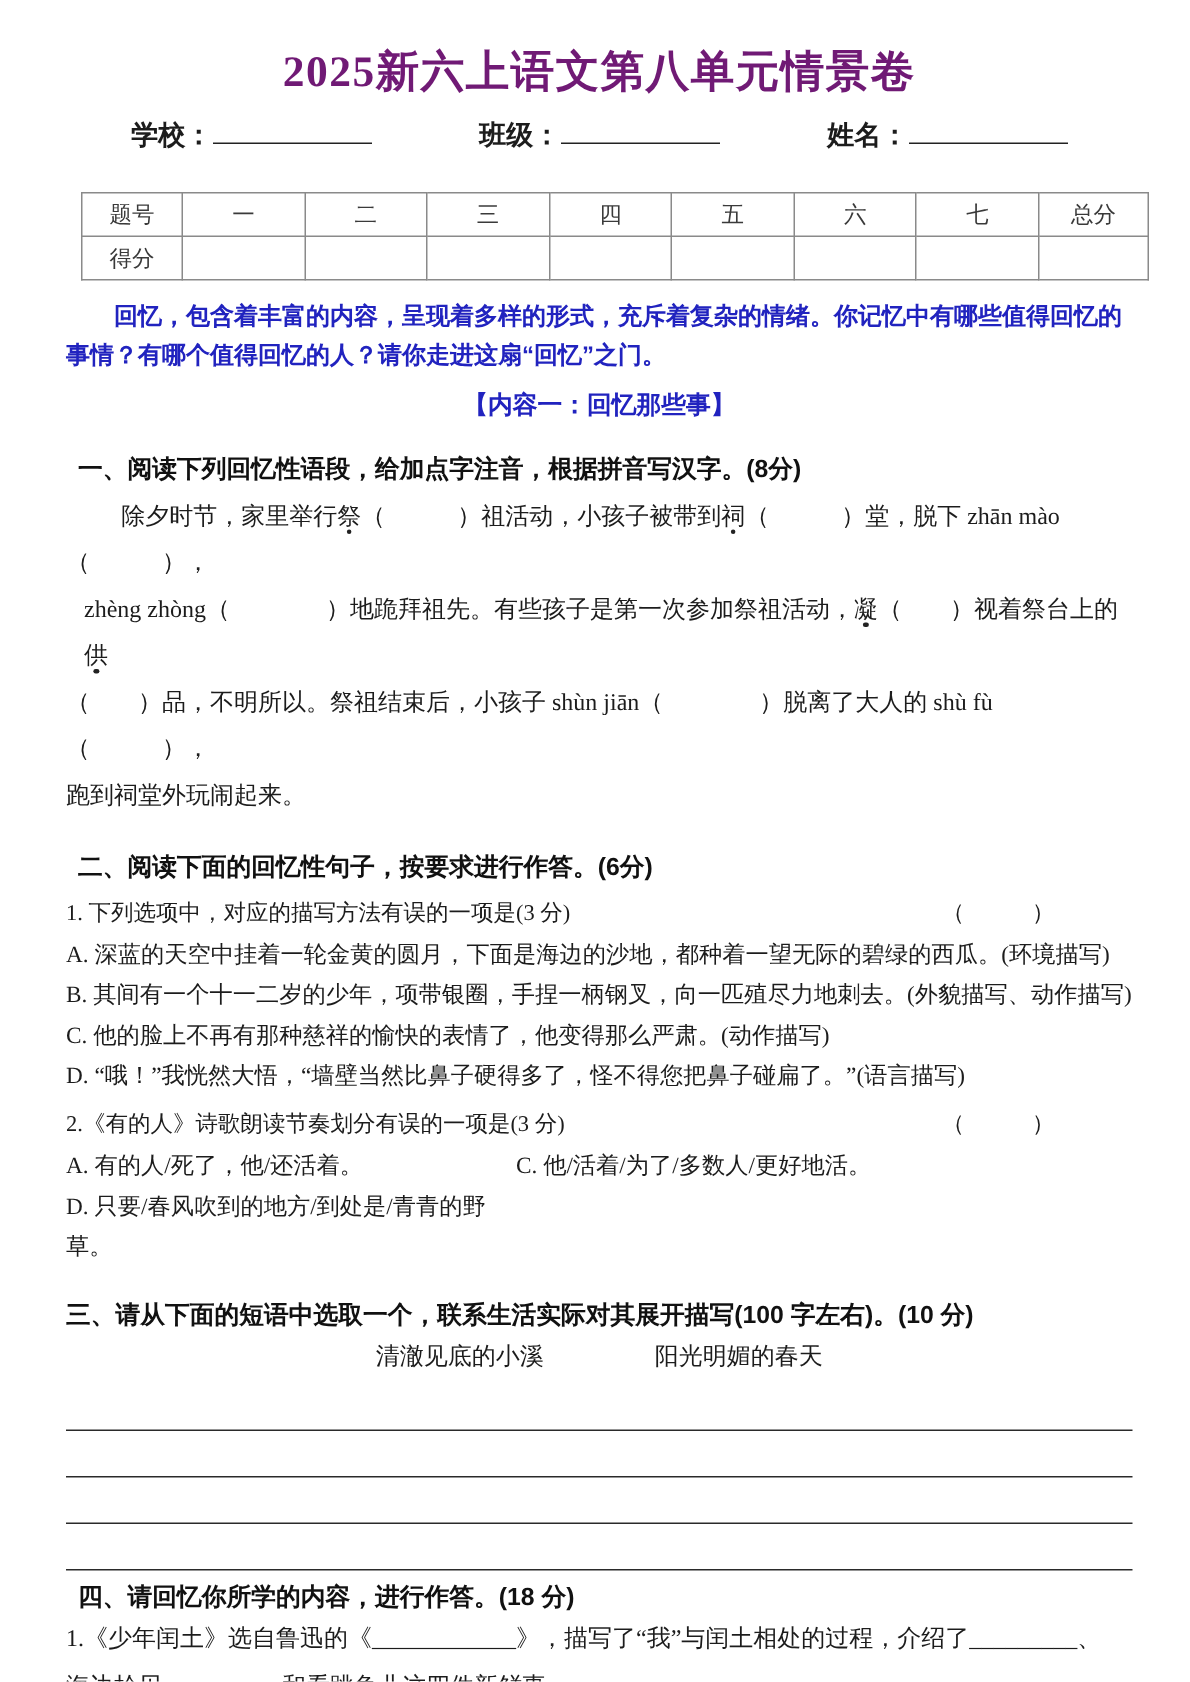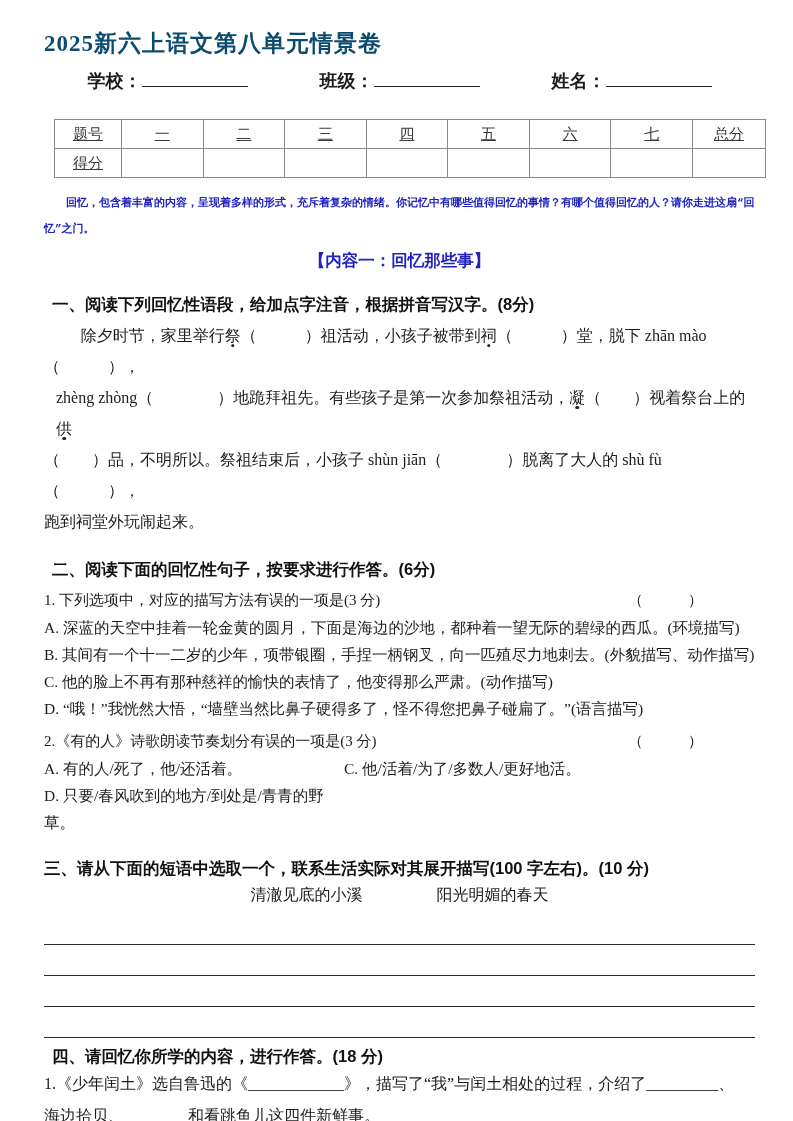--- a/index.html
+++ b/index.html
@@ -5,44 +5,44 @@
   html,body{margin:0;padding:0;background:#ffffff;}
   body{
     width:793px;height:1121px;overflow:hidden;
     font-family:"Liberation Serif","DejaVu Serif",serif;
     color:#1c1c1c;
   }
   .page{box-sizing:border-box;width:793px;height:1121px;padding:28px 38px 0 44px;}
 
   
   .title{
-    font-weight:bold;font-size:23px;letter-spacing:1px;
-    color:#0c4a6e;margin:0 0 10px 0;
+    text-align:center;font-weight:bold;font-size:29px;letter-spacing:1px;
+    color:#701a75;margin:0 0 10px 0;
   }
   .info-row{
     display:flex;justify-content:center;gap:72px;
     font-size:18px;font-weight:600;margin:6px 0 0 0;
   }
   .info-field{white-space:nowrap;}
   .info-blank{display:inline-block;width:106px;border-bottom:1.6px solid #222;height:15px;vertical-align:baseline;}
 
   
   table.score{
     border-collapse:collapse;table-layout:fixed;
     width:712px;margin:26px 0 0 10px;
-    font-size:15px;color:#3a3a3a;text-decoration:underline;
+    font-size:15px;color:#3a3a3a;
   }
   table.score td{border:1px solid #8a8a8a;height:28px;text-align:center;padding:0;}
   table.score td.c0{width:66px;}
   table.score td.cl{width:72px;}
 
   
   .intro{
-    font-family:Liberation Mono, monospace;
-    color:#2123bf;font-weight:bold;font-size:11px;line-height:26px;
+    font-family:Liberation Sans, sans-serif;
+    color:#2123bf;font-weight:bold;font-size:16px;line-height:26px;
     text-indent:2em;margin:12px 0 0 0;
   }
   .banner{
     font-family:"Liberation Sans","DejaVu Sans",sans-serif;
     color:#2123bf;font-weight:bold;font-size:16.5px;
     text-align:center;margin:8px 0 0 0;
   }
 
   
   .sec-heading{

